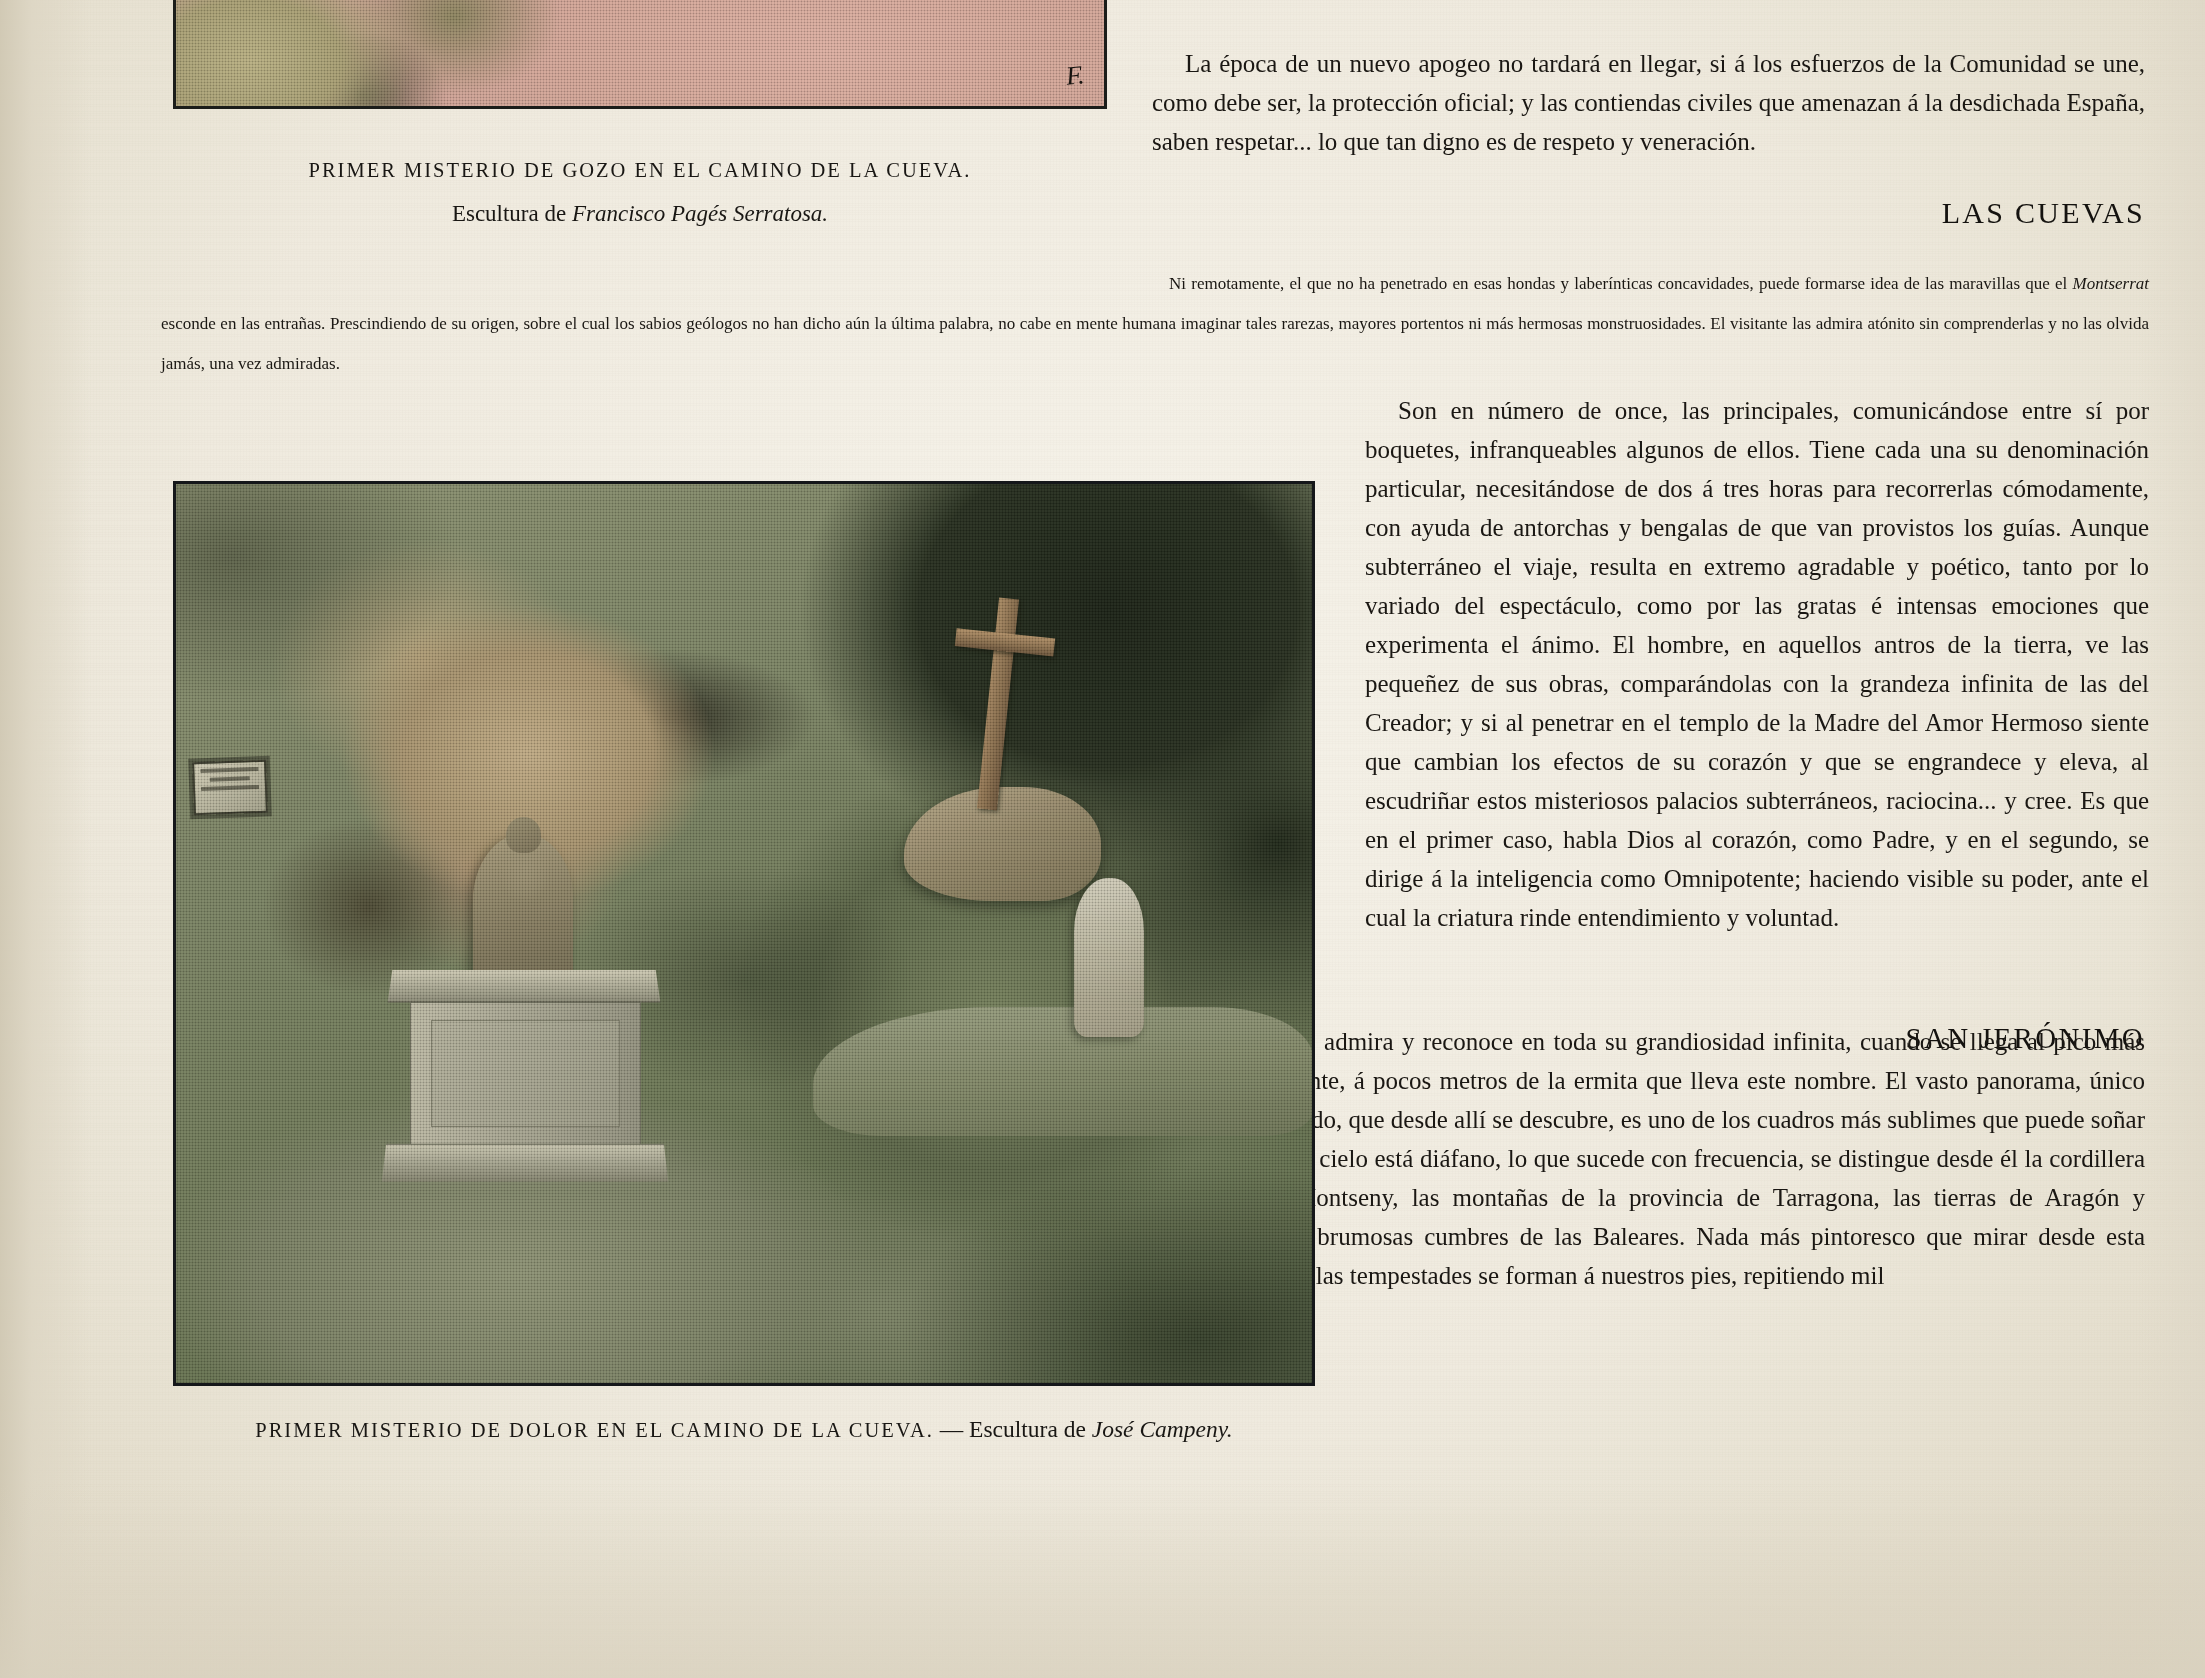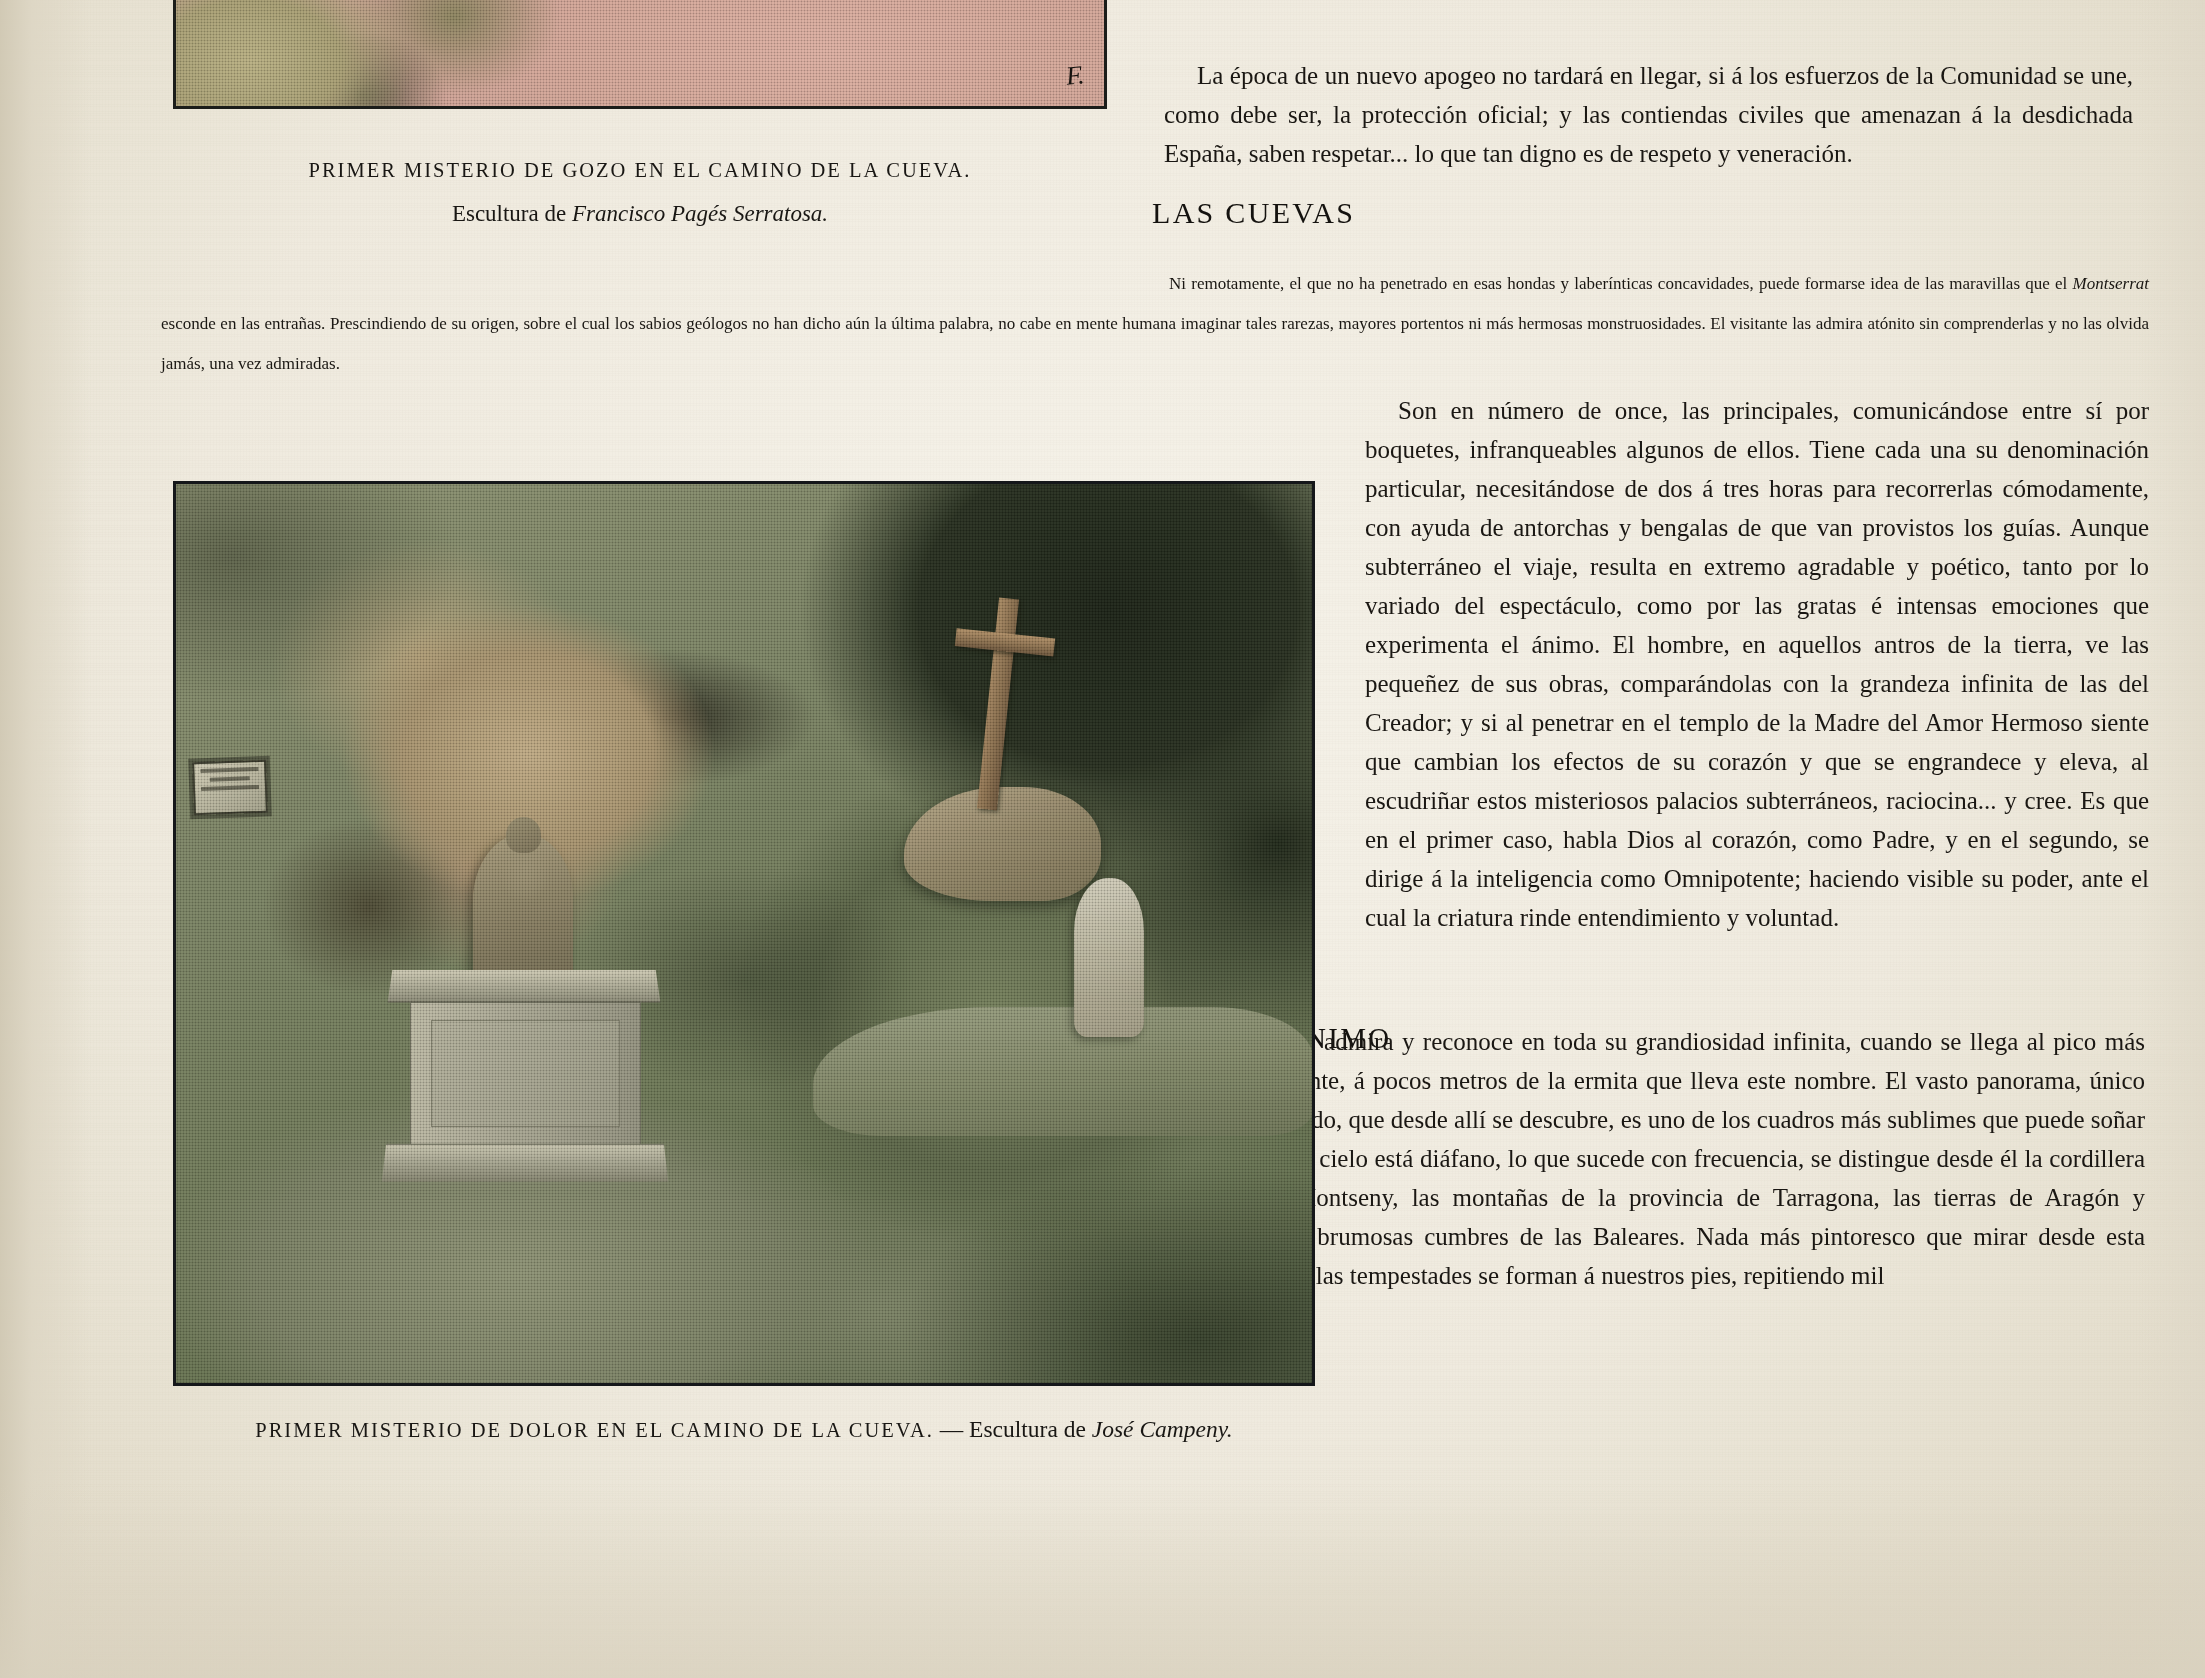--- a/index.html
+++ b/index.html
@@ -92,25 +92,25 @@
   }
   .cap-top-1{left:173px;top:159px;width:934px;}
   .cap-top-2{left:173px;top:201px;width:934px;font-size:23px;}
   .cap-top-2 em{font-style:italic;}
 
   
   .col-right-top{
     position:absolute;left:1152px;top:44px;width:993px;
     font-size:25px;line-height:39px;text-align:justify;color:#1a1713;
   }
-  .col-right-top p{margin:12px;text-indent:33px;}
+  .col-right-top p{margin:0;text-indent:33px;}
 
   .heading{
     position:absolute;
-    text-align:left;color:#14120f;
+    text-align:right;color:#14120f;
     font-size:30px;letter-spacing:2.3px;
     width:993px;left:1152px;
   }
   .h-cuevas{top:196px;}
   .h-jeronimo{top:986px;font-size:29px;margin-top:36px;}
 
   .full-para{
     position:absolute;left:161px;top:264px;width:1988px;
     font-size:17px;line-height:40px;text-align:justify;color:#1a1713;
   }

